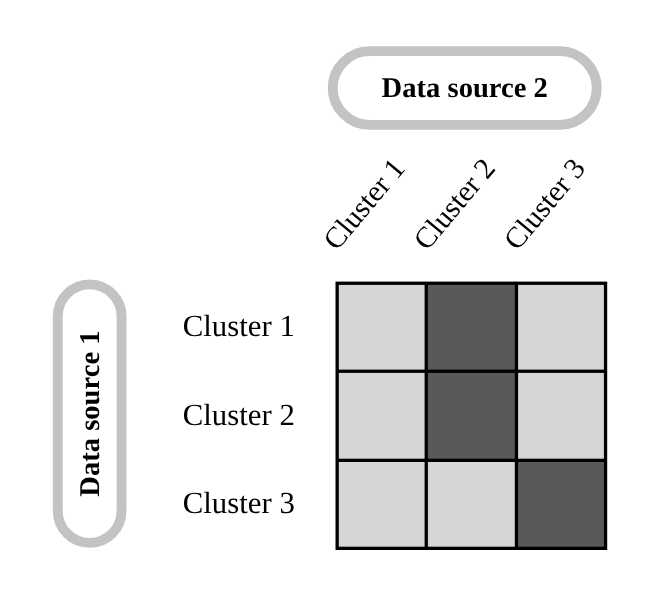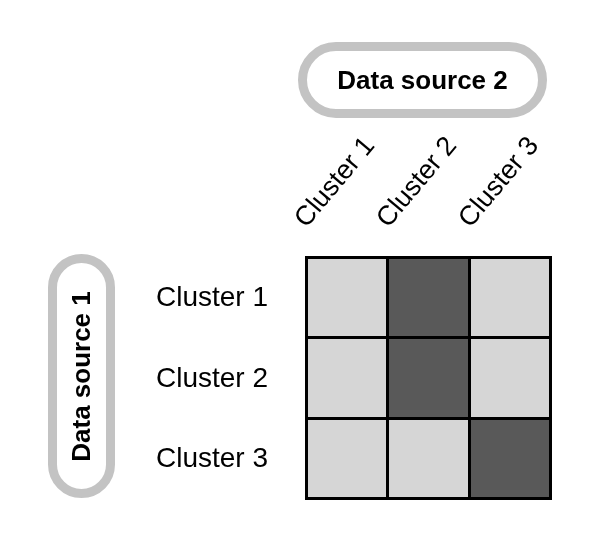--- a/index.html
+++ b/index.html
@@ -4,20 +4,21 @@
 <style>
   html, body { margin: 0; padding: 0; background: #ffffff; }
   body { font-family: "Liberation Sans", sans-serif; color: #000; }
 
   .canvas {
     position: relative;
     width: 603px;
     height: 551px;
     background: #ffffff;
     overflow: hidden;
+    font-family: Liberation Serif, serif;
   }
 
   
   .pill {
     position: absolute;
     box-sizing: border-box;
     border: 9px solid var(--ring, #c3c3c3);
     background: #ffffff;
     border-radius: 44px;
     display: flex;

